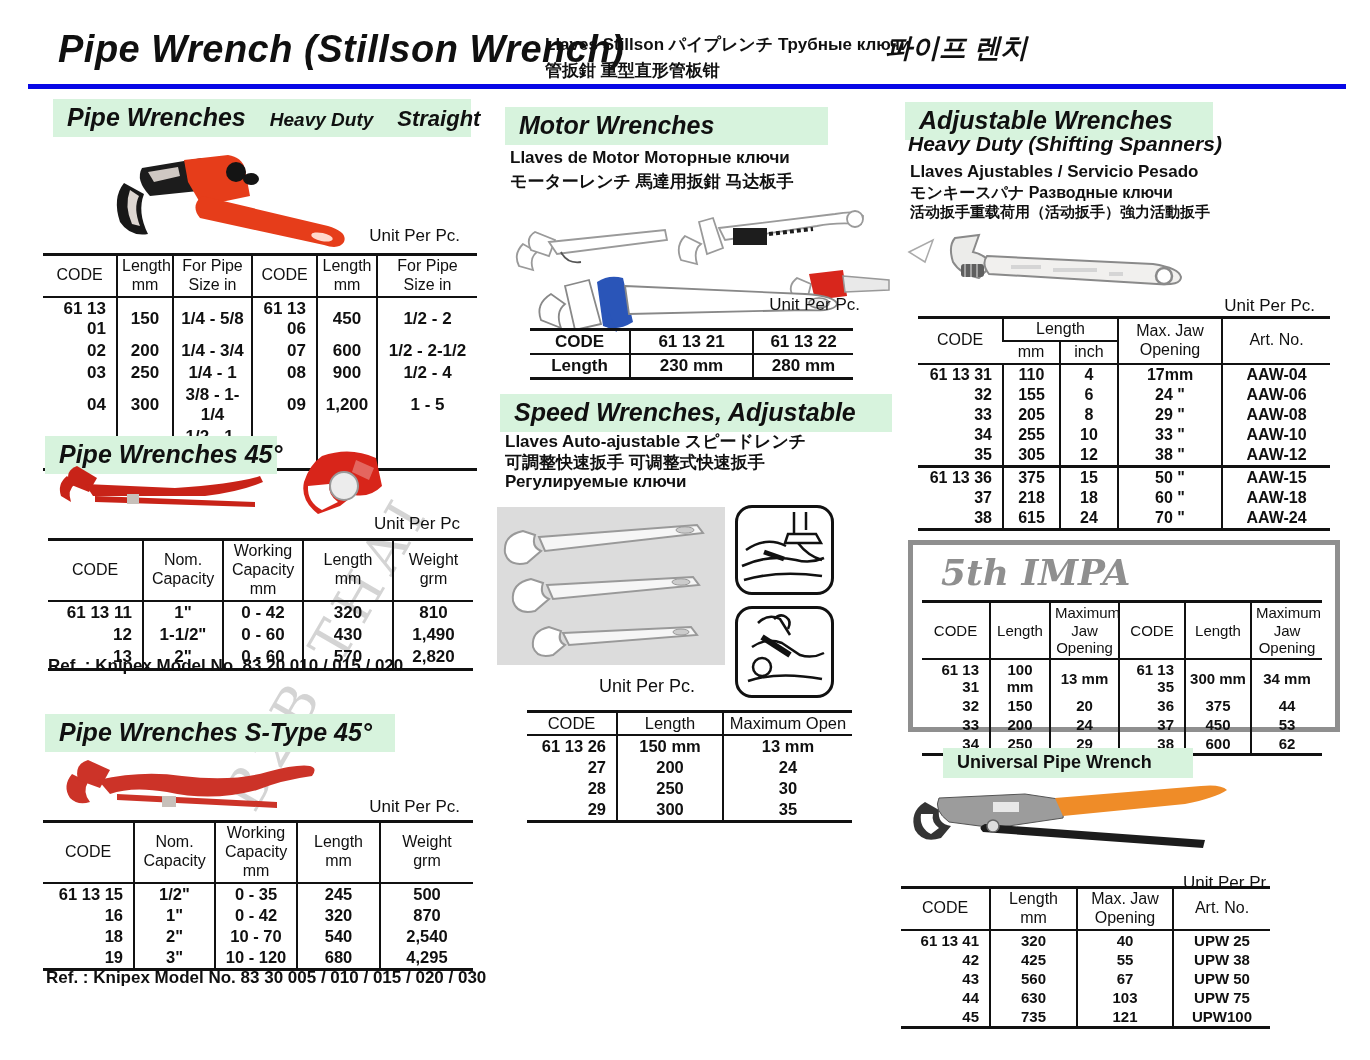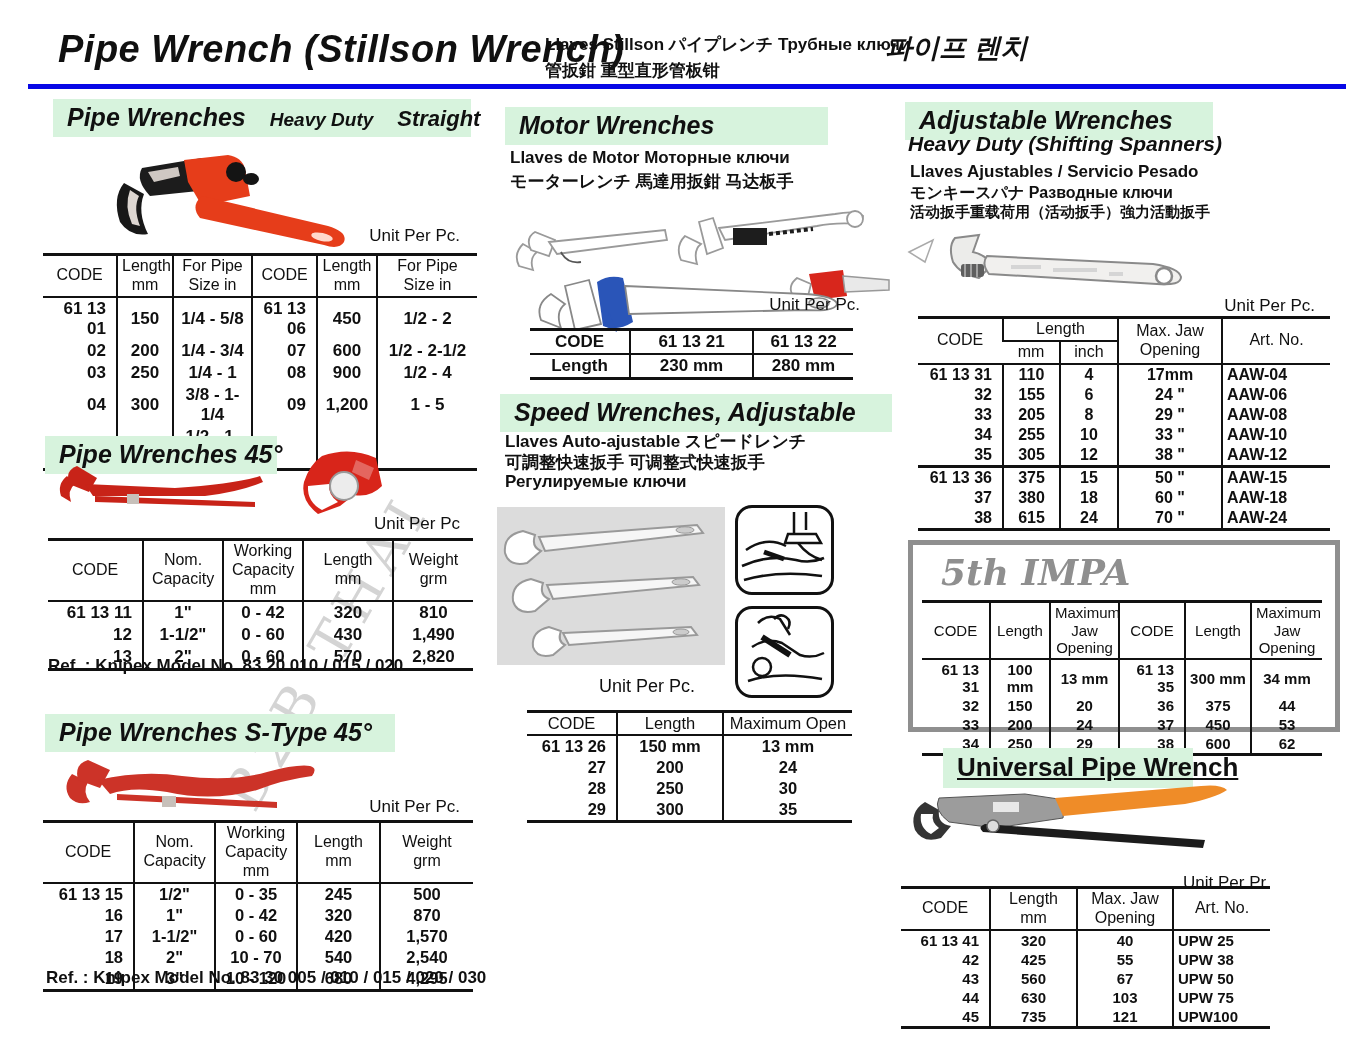--- a/index.html
+++ b/index.html
@@ -24,21 +24,21 @@
   .unit { font-size:17px; text-align:right; white-space:nowrap; }
   .refnote { font-size:17px; font-weight:bold; white-space:nowrap; }
   
   table.ctable { border-collapse:collapse; table-layout:fixed; border-top:3px solid #111; border-bottom:3px solid #111; }
   .ctable th, .ctable td { border-left:2px solid #111; padding:1px 4px; overflow:hidden; }
   .ctable tr > *:first-child { border-left:none; }
   .ctable thead th { border-bottom:2px solid #111; font-weight:normal; font-size:16px; white-space:pre-line; line-height:1.18; vertical-align:middle; text-align:center; }
   .ctable td { font-size:17px; }
   .code { text-align:right; font-weight:bold; padding-right:10px !important; }
   .num  { text-align:center; font-weight:bold; }
-  .art  { font-weight:bold; }
+  .art  { text-align:center; font-weight:bold; }
   .lbl, .val { text-align:center; font-weight:bold; }
   .rowlines tbody tr + tr td { border-top:2px solid #111; }
   .t-straight td { height:20px; }
   .t-45 td { height:19px; }
   .t-stype td { height:18px; font-size:16.5px; }
   .t-motor td { height:22px; }
   .t-speed td { height:18px; font-size:16.5px; }
   .t-speed thead th { font-size:16.5px; }
   .t-adj td { height:19px; font-size:16px; }
   .t-adj thead th { font-size:16px; }
@@ -267,27 +267,20 @@
           <td class="num">500</td>
         </tr>
         <tr>
           <td class="code">16</td>
           <td class="num">1"</td>
           <td class="num">0 -  42</td>
           <td class="num">320</td>
           <td class="num">870</td>
         </tr>
         <tr>
-          <td class="code">17</td>
-          <td class="num">1-1/2"</td>
-          <td class="num">0 -  60</td>
-          <td class="num">420</td>
-          <td class="num">1,570</td>
-        </tr>
-        <tr>
           <td class="code">18</td>
           <td class="num">2"</td>
           <td class="num">10 -  70</td>
           <td class="num">540</td>
           <td class="num">2,540</td>
         </tr>
         <tr>
           <td class="code">19</td>
           <td class="num">3"</td>
           <td class="num">10 - 120</td>
@@ -520,21 +513,21 @@
     <tbody class="group2">
         <tr>
           <td class="code">61 13 36</td>
           <td class="num">375</td>
           <td class="num">15</td>
           <td class="num">50 "</td>
           <td class="art">AAW-15</td>
         </tr>
         <tr>
           <td class="code">37</td>
-          <td class="num">380</td>
+          <td class="num">218</td>
           <td class="num">18</td>
           <td class="num">60 "</td>
           <td class="art">AAW-18</td>
         </tr>
         <tr>
           <td class="code">38</td>
           <td class="num">615</td>
           <td class="num">24</td>
           <td class="num">70 "</td>
           <td class="art">AAW-24</td>
@@ -598,21 +591,21 @@
             <td class="num">29</td>
             <td class="code">38</td>
             <td class="num">600</td>
             <td class="num">62</td>
           </tr>
         </tbody>
     </table>
   </div>
 
   <div class="abs z1 greenbar" style="left:943px; top:748px; width:250px;">
-    <span class="gh-main" style="font-size:26px; font-style:normal;text-decoration:underline;">Universal Pipe Wrench</span>
+    <span class="gh-main" style="font-size:18px; font-style:normal;">Universal Pipe Wrench</span>
   </div>
   <svg class="abs z1" style="left:905px; top:784px;" width="330" height="70" viewBox="0 0 330 70">
     <path d="M20 18 Q4 28 10 46 Q18 60 36 54 L46 42 Q32 40 34 26 Z" fill="#343434"></path>
     <path d="M16 30 Q14 44 26 50 L34 44 Q26 38 28 30 Z" fill="#ffffff"></path>
     <path d="M34 14 L120 10 L160 16 L158 34 L90 44 L44 38 Q28 26 34 14 Z" fill="#9c9c9c" stroke="#555" stroke-width="1"></path>
     <rect x="88" y="18" width="26" height="10" fill="#e8e8e8"></rect>
     <path d="M150 14 L296 2 Q316 0 322 6 Q310 14 280 20 L158 32 Z" fill="#ef8c28"></path>
     <path d="M80 40 L300 56 L298 64 L78 48 Q72 43 80 40 Z" fill="#1c1c1c"></path>
     <circle cx="88" cy="42" r="6" fill="#dddddd" stroke="#666" stroke-width="1.5"></circle>
   </svg>

